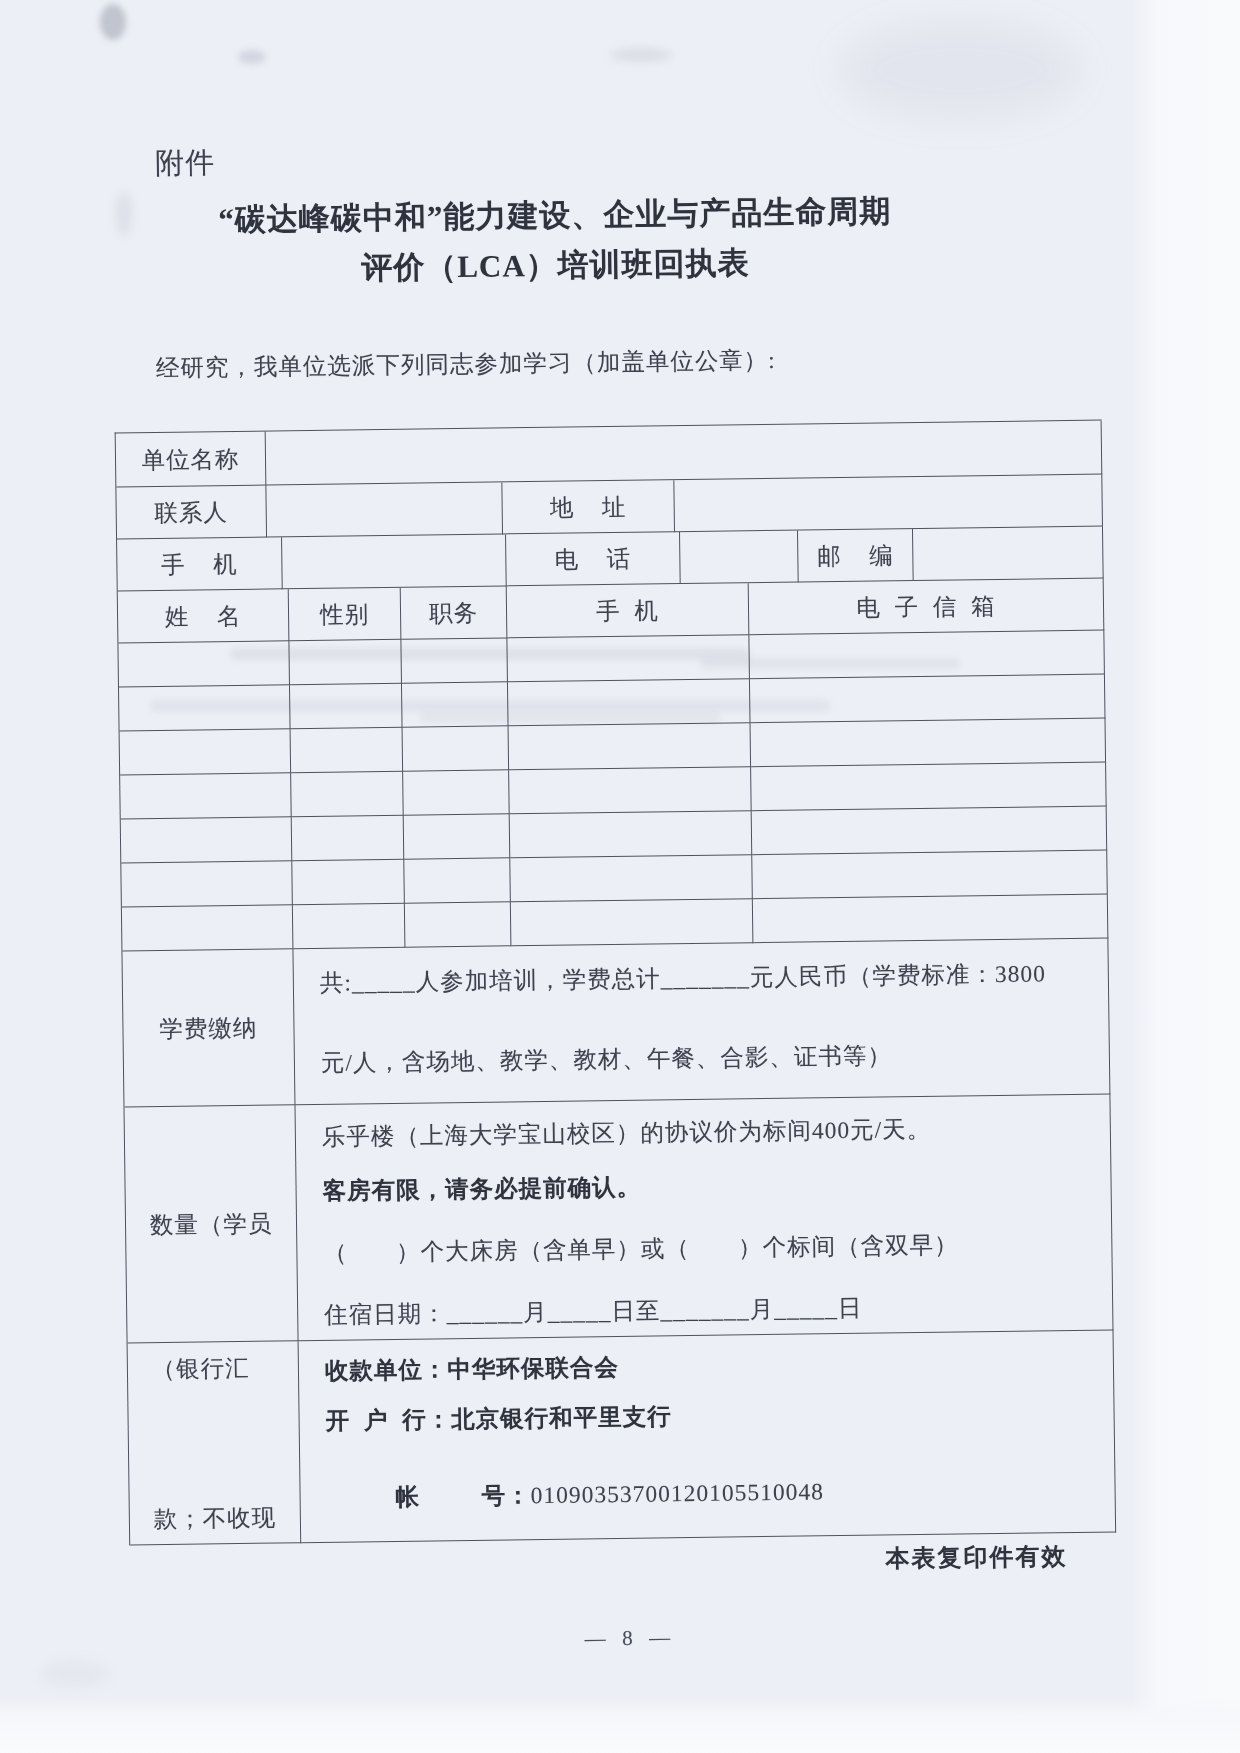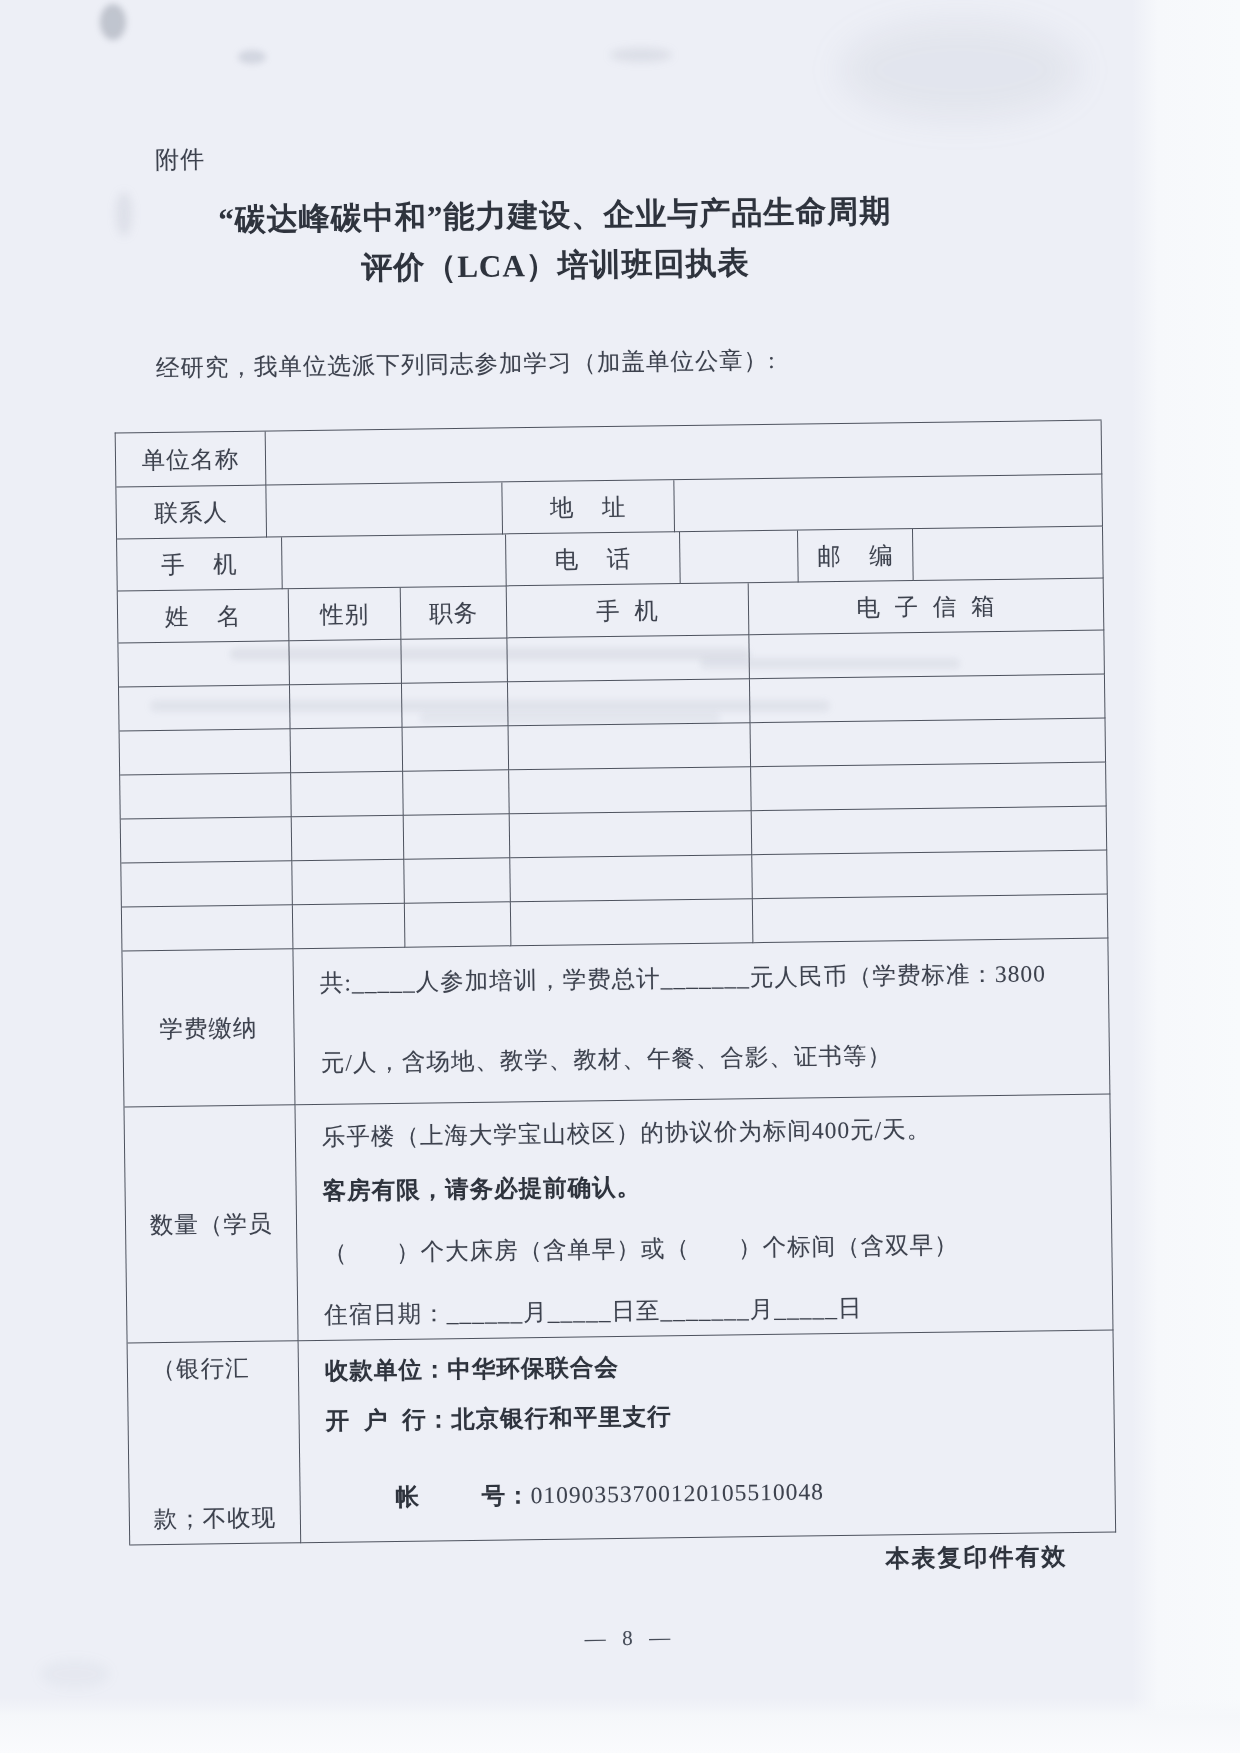--- a/index.html
+++ b/index.html
@@ -33,21 +33,21 @@
   .s5{ left:116px; top:192px; width:16px; height:44px; background:rgba(130,138,158,.14); filter:blur(5px);}
   .g1{ left:230px; top:648px; width:520px; height:12px; background:rgba(120,130,150,.12); filter:blur(3px); border-radius:6px;}
   .g2{ left:700px; top:658px; width:260px; height:11px; background:rgba(120,130,150,.10); filter:blur(3px); border-radius:6px;}
   .g3{ left:150px; top:700px; width:680px; height:12px; background:rgba(120,130,150,.10); filter:blur(3px); border-radius:6px;}
   .g4{ left:420px; top:713px; width:300px; height:10px; background:rgba(120,130,150,.09); filter:blur(3px); border-radius:6px;}
   .g5{ left:40px;  top:1660px; width:70px; height:28px; background:rgba(120,130,150,.06); filter:blur(6px);}
 
   
   .tilt{ position:absolute; inset:0; transform:rotate(-0.75deg); transform-origin:615px 990px; }
 
-  .attachment{ left:166px; top:138px; font-size:24px; letter-spacing:1px; }
+  .attachment{ left:166px; top:138px; font-size:29px; letter-spacing:1px; }
   .title{ left:120px; top:190px; width:890px; text-align:center;
     font-size:31px; font-weight:700; color:var(--bold); line-height:50px; letter-spacing:1px; }
   .intro{ left:164px; top:346px; font-size:23.5px; letter-spacing:1px; }
 
   .tbl{ left:122px; top:426px; width:986px;
     border-top:1px solid var(--ln); border-left:1px solid var(--ln); }
   .row{ display:flex; }
   .cell{ border-right:1px solid var(--ln); border-bottom:1px solid var(--ln);
     box-sizing:border-box; display:flex; align-items:center; justify-content:center;
     font-size:23.5px; letter-spacing:1px; overflow:hidden; }

